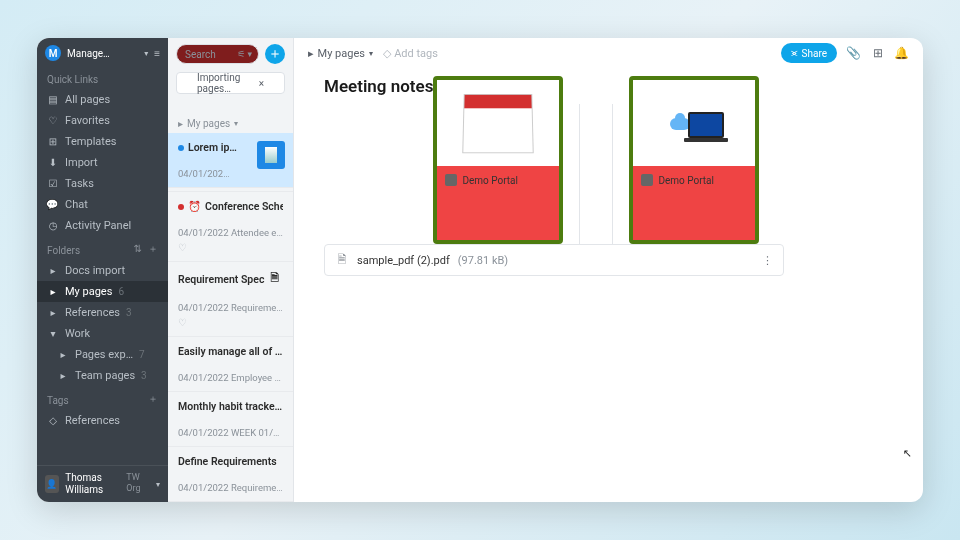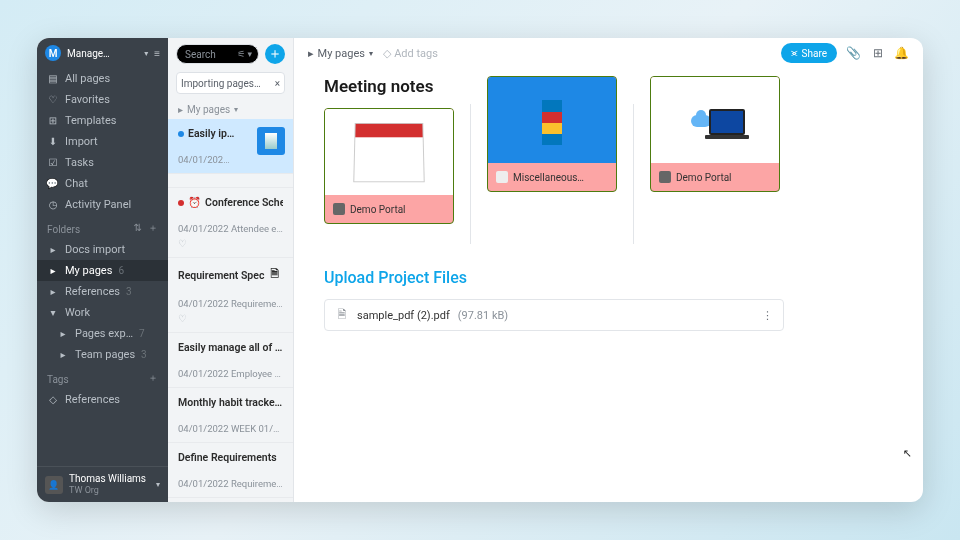--- a/index.html
+++ b/index.html
@@ -11,51 +11,51 @@
 .sb-wsname{flex:1;overflow:hidden;text-overflow:ellipsis;white-space:nowrap;color:#fff;font-size:10px}
 .sb-head{padding:6px 10px 4px;color:#8a9199;font-size:10px}
 .sb-head-row{display:flex;justify-content:space-between;align-items:flex-end}
 .sb-item{display:flex;align-items:center;gap:6px;padding:4px 10px;cursor:pointer;white-space:nowrap;overflow:hidden}
 .sb-item.active{background:#2b3137;color:#fff}
 .sb-item .ico{width:12px;display:flex;justify-content:center;font-size:10px}
 .sb-badge{color:#6b7278;font-size:10px}
 .sb-sub{padding-left:20px}
 .sb-footer{margin-top:auto;padding:6px 8px;display:flex;align-items:center;gap:6px;border-top:1px solid #4a5158}
 .sb-footer-av{width:18px;height:18px;border-radius:3px;background:#555;display:flex;align-items:center;justify-content:center;font-size:9px}
-.sb-footer-txt{display:flex;flex-direction:column;line-height:1.2}
+.sb-footer-txt{display:flex;flex-direction:row;line-height:1.2}
 .sb-footer-name{color:#fff;font-size:10px}
 .sb-footer-org{color:#8a9199;font-size:9px}
 .pagelist{width:126px;background:#f2f4f6;border-right:1px solid #e2e5e9;display:flex;flex-direction:column;font-size:11px;overflow:hidden}
 .pl-top{display:flex;align-items:center;padding:6px 8px;gap:6px}
-.pl-search{flex:1;background:#000000;border:1px solid #dde1e6;border-radius:12px;height:20px;display:flex;align-items:center;padding:0 8px;font-size:10px;color:#8a9199;position:relative}
+.pl-search{flex:1;background:#7f1d1d;border:1px solid #dde1e6;border-radius:12px;height:20px;display:flex;align-items:center;padding:0 8px;font-size:10px;color:#8a9199;position:relative}
 .pl-search-filter{position:absolute;right:6px;font-size:9px;color:#8a9199}
 .pl-add{width:20px;height:20px;border-radius:50%;background:#0ea5e9;color:#fff;display:flex;align-items:center;justify-content:center;font-size:14px;cursor:pointer}
-.pl-chip{margin:2px 8px 6px;background:#fff;border:1px solid #dde1e6;border-radius:4px;height:22px;display:flex;align-items:center;padding:0 4px;font-size:10px;color:#5a6069;justify-content:space-between}
+.pl-chip{margin:2px 8px 20px;background:#fff;border:1px solid #dde1e6;border-radius:4px;height:22px;display:flex;align-items:center;padding:0 20px;font-size:10px;color:#5a6069;justify-content:space-between}
 .pl-crumb{padding:4px 10px;color:#8a9199;font-size:10px;display:flex;align-items:center;gap:4px}
 .pl-li{padding:8px 10px;border-bottom:1px solid #e8eaed;cursor:pointer;position:relative}
 .pl-li.sel{background:#cfe9ff}
 .pl-li-title{font-weight:600;font-size:10.5px;color:#2b2b2b;display:flex;align-items:center;gap:4px;overflow:hidden;white-space:nowrap;text-overflow:ellipsis}
 .pl-li-meta{font-size:9.5px;color:#8a9199;margin-top:14px;overflow:hidden;white-space:nowrap;text-overflow:ellipsis}
 .pl-dot{width:6px;height:6px;border-radius:50%;flex-shrink:0}
 .pl-thumb{position:absolute;right:8px;top:8px;width:28px;height:28px;background:#1e88e5;border-radius:3px;display:flex;align-items:center;justify-content:center}
 .pl-thumb::after{content:"";width:12px;height:16px;background:linear-gradient(#fff,#9cc)}
 .pl-heart{font-size:10px;color:#b8bfc6;margin-top:4px}
 .main{flex:1;display:flex;flex-direction:column;overflow:hidden}
 .main-top{height:30px;display:flex;align-items:center;padding:0 14px;gap:10px;font-size:11px;color:#5a6069}
 .crumb{display:flex;align-items:center;gap:4px}
 .tags{color:#b0b6bd}
 .spacer{flex:1}
 .share-btn{background:#0ea5e9;color:#fff;border-radius:14px;height:20px;padding:0 10px;display:flex;align-items:center;gap:4px;font-size:10px;cursor:pointer}
 .top-ico{width:14px;height:14px;display:flex;align-items:center;justify-content:center;color:#6a7078;cursor:pointer;font-size:12px}
 .content{flex:1;padding:8px 30px 16px;overflow-y:auto}
 .cards-row{display:flex;gap:0}
-.card-col{display:flex;flex-direction:column}
+.card-col{display:flex;flex-direction:row}
 .divider{width:1px;background:#e2e5e9;margin:28px 16px 0;height:140px}
 .col-title{font-size:17px;font-weight:600;color:#1a1a1a;margin-bottom:12px}
-.card{width:130px;border:1px solid #4d7c0f;border-radius:4px;overflow:hidden;background:#fca5a5}
+.card{width:130px;border:4px solid #4d7c0f;border-radius:4px;overflow:hidden;background:#ef4444}
 .card-img{height:86px;background:#1e88e5;display:flex;align-items:center;justify-content:center;position:relative}
 .card-img.cal{background:#fff}
 .calendar{width:70px;height:60px;background:#fff;border:1px solid #ccc;position:relative;transform:perspective(200px) rotateX(8deg)}
 .calendar::before{content:"";position:absolute;top:0;left:0;right:0;height:14px;background:#d32f2f}
 .cal-cells{position:absolute;top:14px;left:0;right:0;bottom:0;display:grid;grid-template-columns:repeat(7,1fr);grid-auto-rows:8px;gap:1px;padding:2px;font-size:5px;color:#333}
 .stack{width:40px;height:50px;position:relative}
 .stack-box{position:absolute;width:20px;height:12px;left:10px}
 .stack-box:nth-child(1){bottom:0;background:#0277bd}
 .stack-box:nth-child(2){bottom:11px;background:#fbc02d}
 .stack-box:nth-child(3){bottom:22px;background:#d32f2f}
@@ -80,20 +80,21 @@
 
 <div class="app">
 
   <div class="sidebar">
     <div class="sb-top">
       <div class="sb-avatar">M</div>
       <div class="sb-wsname">Manage…</div>
       <span style="font-size:8px">▾</span>
       <span style="font-size:10px;margin-left:auto">≡</span>
     </div>
+    <div class="sb-head">Quick Links</div>
     <div class="sb-item">
         <span class="ico">▤</span>
         <span>All pages</span>
       </div>
     <div class="sb-item">
         <span class="ico">♡</span>
         <span>Favorites</span>
       </div>
     <div class="sb-item">
         <span class="ico">⊞</span>
@@ -182,21 +183,21 @@
     </div>
     <div class="pl-crumb">
         <span>▸</span>
         <span>My pages</span>
         <span style="font-size:8px">▾</span>
       </div>
 
     <div class="pl-li sel">
       <div class="pl-li-title">
           <span class="pl-dot" style="background:#1e88e5"></span>
-          <span>Easily ip…</span>
+          <span>Lorem ip…</span>
         </div>
       <div class="pl-li-meta">04/01/202…</div>
       <div class="pl-thumb"></div>
     </div>
     <div style="height:14px;border-bottom:1px solid #e8eaed"></div>
     <div class="pl-li">
       <div class="pl-li-title">
           <span class="pl-dot" style="background:#d32f2f"></span>
           <span>⏰</span>
           <span>Conference Sched…</span>
@@ -260,54 +261,39 @@
                 </div>
             </div>
             <div class="card-meta">
                 <span class="card-meta-ico"></span>
                 <span class="card-meta-txt">Demo Portal</span>
               </div>
           </div>
         </div>
         <div class="divider"></div>
         <div class="card-col">
-          <div class="card">
-            <div class="card-img">
-              <div class="stack">
-                  <div class="stack-box"></div>
-                  <div class="stack-box"></div>
-                  <div class="stack-box"></div>
-                  <div class="stack-box"></div>
-                </div>
-            </div>
-            <div class="card-meta">
-                <span class="card-meta-ico" style="background:#eee"></span>
-                <span class="card-meta-txt">Miscellaneous…</span>
-              </div>
-          </div>
         </div>
         <div class="divider"></div>
         <div class="card-col">
           <div class="card">
             <div class="card-img" style="background:#fff">
               <div class="laptop">
                   <div class="cloud"></div>
                   <div class="laptop-screen"></div>
                   <div class="laptop-base"></div>
                 </div>
             </div>
             <div class="card-meta">
                 <span class="card-meta-ico"></span>
                 <span class="card-meta-txt">Demo Portal</span>
               </div>
           </div>
         </div>
       </div>
 
-      <div class="upload-title">Upload Project Files</div>
       <div class="file-row">
         <div class="file-ico">🗎</div>
         <span>sample_pdf (2).pdf</span>
         <span class="file-size">(97.81 kB)</span>
         <span class="file-menu">⋮</span>
       </div>
     </div>
   </div>
 </div>
 <div class="cursor">↖</div>

